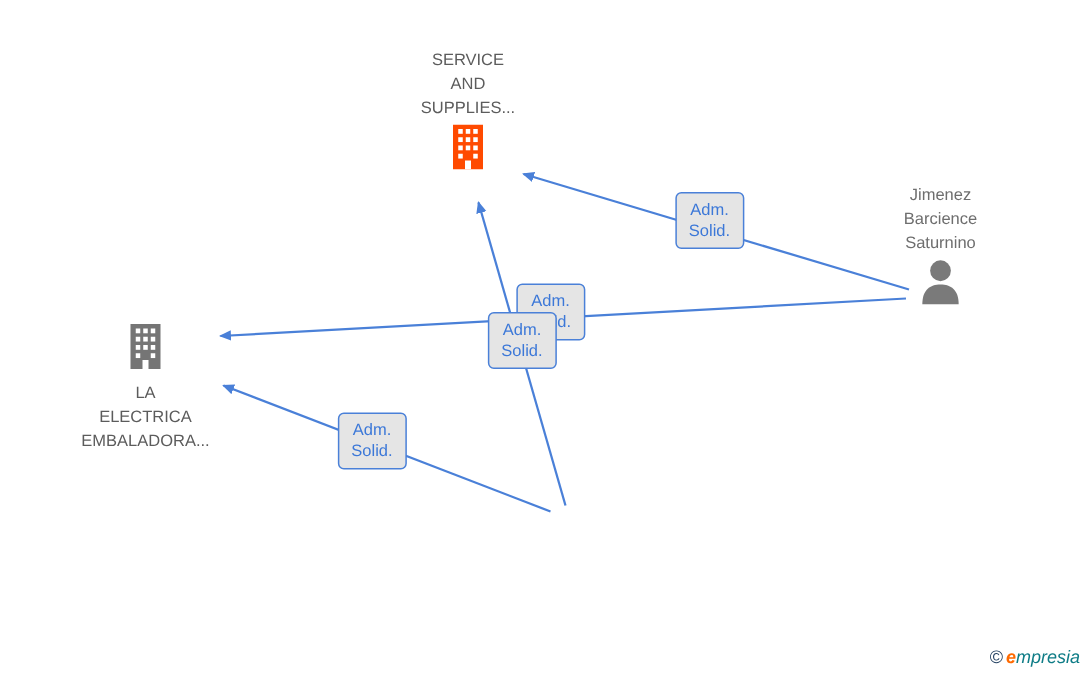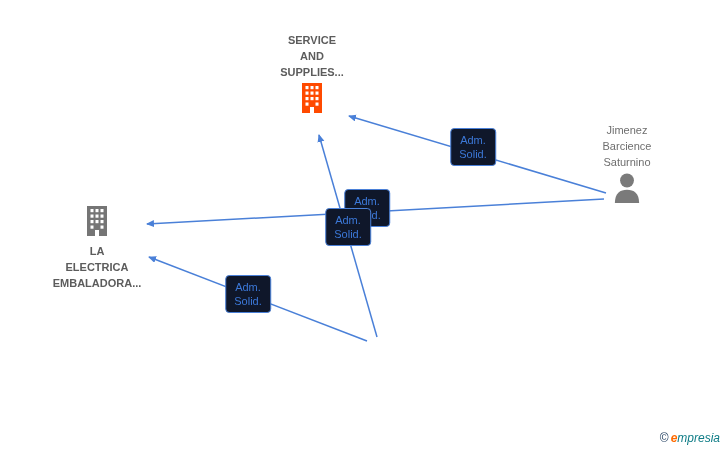--- a/index.html
+++ b/index.html
@@ -12,27 +12,27 @@
   }
   .canvas{position:absolute;inset:0;width:728px;height:450px;}
   svg.edges{position:absolute;left:0;top:0;z-index:1;}
   .edge-line{stroke:#4a80d8;stroke-width:1.5;fill:none;}
 
   .node{position:absolute;z-index:2;display:flex;flex-direction:column;align-items:center;cursor:pointer;}
   .node-label{
     font-size:11px;line-height:16px;text-align:center;
     white-space:pre-line;color:#6e6e6e;
   }
-  .node-label.company{font-weight:bold;color:#5c5c5c;}
+  .node-label.company{font-weight:normal;color:#5c5c5c;}
   .node .icon{display:block;margin:3px 0;}
 
   .edge-label{
     position:absolute;
     transform:translate(-50%,-50%);
-    background:#0f172a;
+    background:#e5e5e5;
     border:1px solid #4a80d8;
     border-radius:4px;
     color:#3c78d8;
     font-size:11px;
     line-height:14px;
     padding:4px 8px;
     text-align:center;
     white-space:pre-line;
     z-index:3;
   }
@@ -98,21 +98,21 @@
 Barcience
 Saturnino</div>
     <span class="icon">
       <svg width="28" height="30" viewBox="0 0 24 26">
         <circle cx="12" cy="6.5" r="6" fill="#7a7a7a"></circle>
         <path d="M1.5,26 C1.5,17.5 6,14.5 12,14.5 C18,14.5 22.5,17.5 22.5,26 Z" fill="#7a7a7a"></path>
       </svg>
     </span>
   </div>
 
-  <div class="node" style="left:32px;top:203px;width:130px;">
+  <div class="node" style="left:32px;top:213px;width:130px;">
     <span class="icon">
       <svg width="26" height="30" viewBox="0 0 24 30">
         <rect x="2" y="0" width="20" height="30" fill="#757575"></rect>
         <g fill="#ffffff">
           <rect x="5.5" y="3" width="3" height="3.2"></rect>
             <rect x="10.5" y="3" width="3" height="3.2"></rect>
             <rect x="15.5" y="3" width="3" height="3.2"></rect>
           <rect x="5.5" y="8.5" width="3" height="3.2"></rect>
             <rect x="10.5" y="8.5" width="3" height="3.2"></rect>
             <rect x="15.5" y="8.5" width="3" height="3.2"></rect>

